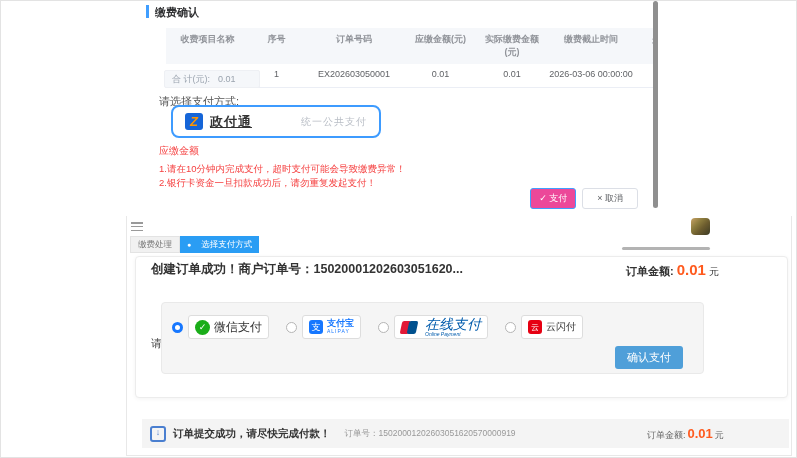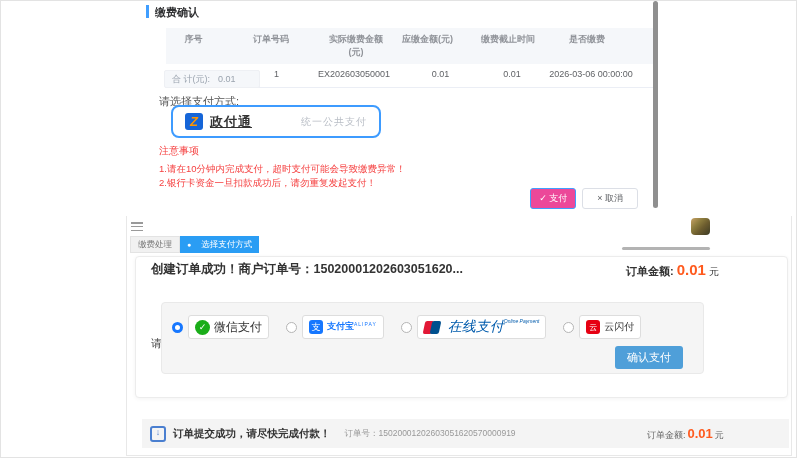--- a/index.html
+++ b/index.html
@@ -56,21 +56,21 @@
   .prompt { position:absolute; left:15px; top:31px; font-size:11px; color:#444;margin-top:48px; }
   .graybox { position:absolute; left:25px; top:45px; width:543px; height:72px; background:#f5f5f5; border:1px solid #e9e9e9; border-radius:4px; }
   .opts { position:absolute; left:10px; top:12px; display:flex; align-items:center; gap:17px; }
   .opt { display:flex; align-items:center; gap:5px; cursor:pointer; }
   .radio { width:11px; height:11px; border-radius:50%; border:1px solid #b5b5b5; background:#fff; flex:none; }
   .radio.selected { border:3px solid #1677ff; }
   .chip { background:#fff; border:1px solid #ddd; border-radius:3px; display:flex; align-items:center; gap:4px; padding:3px 6px; height:24px; }
   .wx-icon { width:15px; height:15px; border-radius:50%; background:#1aad19; color:#fff; font-size:9px; display:flex; align-items:center; justify-content:center; }
   .wx-name { font-size:12px; color:#333; }
   .ali-icon { width:14px; height:14px; border-radius:3px; background:#1677ff; color:#fff; font-size:9px; display:flex; align-items:center; justify-content:center; }
-  .stack { display:flex; flex-direction:row; line-height:1.1; }
+  .stack { display:flex; flex-direction:column; line-height:1.1; }
   .ali-name { font-size:9px; color:#1677ff; font-weight:bold; }
   .ali-sub { font-size:5px; color:#1677ff; letter-spacing:1px; }
   .up-flag { position:relative; width:20px; height:13px; flex:none; }
   .up-flag i { position:absolute; top:0; width:9px; height:13px; transform:skewX(-12deg); border-radius:2px; }
   .up-flag .f1 { left:0; background:#e21836; }
   .up-flag .f2 { left:7px; background:#00508e; }
   .ol-name { font-size:14px; font-weight:normal; font-style:italic; color:#005bac; }
   .ol-sub { font-size:5px; font-style:italic; color:#005bac; }
   .yun-icon { width:14px; height:14px; border-radius:3px; background:#e60012; color:#fff; font-size:8px; display:flex; align-items:center; justify-content:center; }
   .yun-name { font-size:10px; color:#333; }
@@ -91,24 +91,25 @@
 <div class="page">
 
   <div class="win1">
     <div class="w1-title">
       <span class="accent"></span>
       <span class="t">缴费确认</span>
     </div>
 
     <div class="w1-table">
       <div class="trow head">
+        <span class="tcell c0">收费项目名称</span>
         <span class="tcell c1">序号</span>
         <span class="tcell c2">订单号码</span>
+        <span class="tcell c3">应缴金额(元)</span>
         <span class="tcell c4">实际缴费金额(元)</span>
-        <span class="tcell c3">应缴金额(元)</span>
         <span class="tcell c5">缴费截止时间</span>
         <span class="tcell c6">是否缴费</span>
       </div>
       <div class="trow body">
         <span class="tcell c0">单独招生考试费</span>
         <span class="tcell c1">1</span>
         <span class="tcell c2">EX202603050001</span>
         <span class="tcell c3">0.01</span>
         <span class="tcell c4">0.01</span>
         <span class="tcell c5">2026-03-06 00:00:00</span>
@@ -125,21 +126,21 @@
 
     <div class="provider-box">
       <span class="plogo">
           <span>Z</span>
         </span>
       <span class="pname">政付通</span>
       <span class="ptag">统一公共支付</span>
     </div>
 
     <div class="notes">
-      <div class="nt">注意事项</div>
+      <div class="nt">应缴金额</div>
       <div class="nl">1.请在10分钟内完成支付，超时支付可能会导致缴费异常！</div>
       <div class="nl">2.银行卡资金一旦扣款成功后，请勿重复发起支付！</div>
     </div>
 
     <div class="w1-btns">
       <button class="btn-pay"><span>✓</span> <span>支付</span></button>
       <button class="btn-cancel"><span>×</span> <span>取消</span></button>
     </div>
 
     <div class="w1-scroll"></div>

